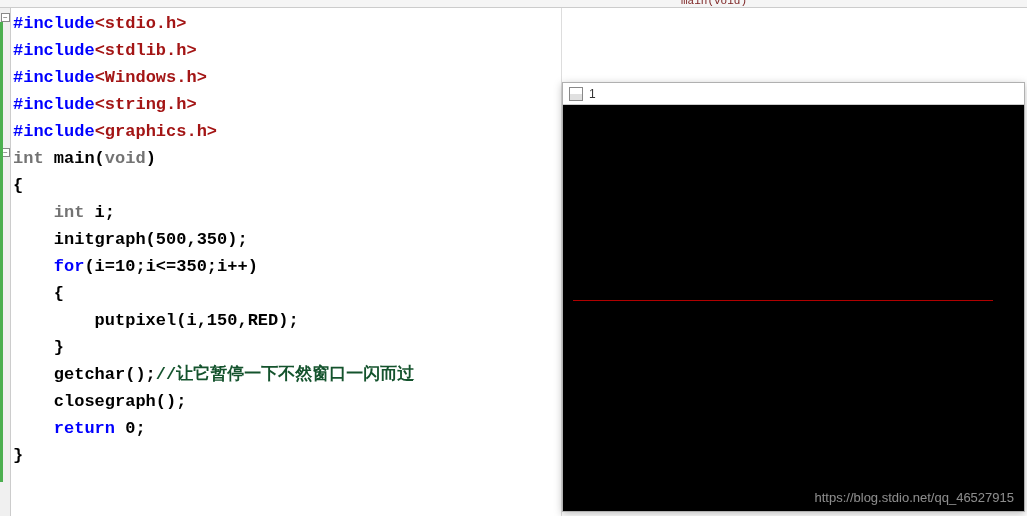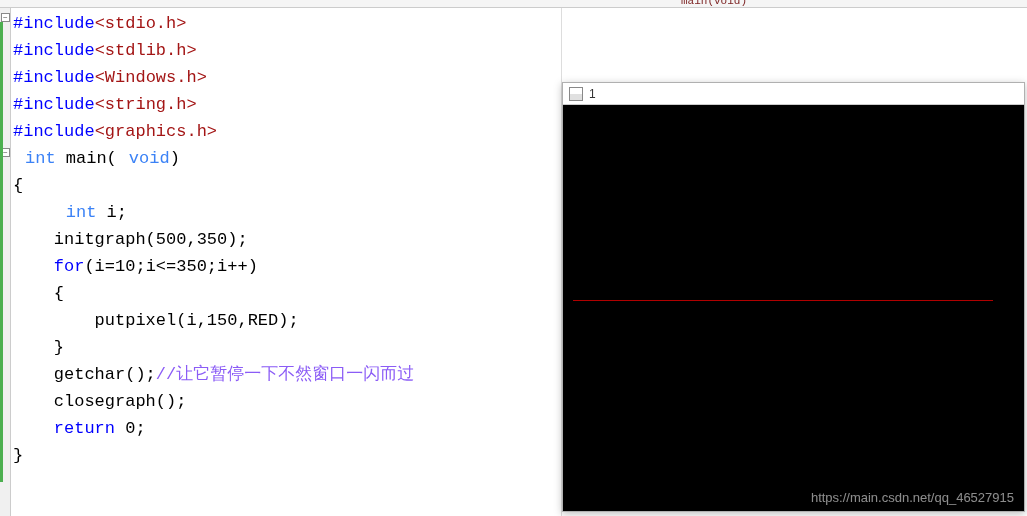--- a/index.html
+++ b/index.html
@@ -61,26 +61,27 @@
       position: absolute;
       left: 0;
       width: 3px;
       background: #4caf50;
     }
     .code-lines {
       flex: 1;
       padding: 2px 0 8px 2px;
       line-height: 27px;
       white-space: pre;
+      font-weight: bold;
     }
     .kw-directive { color: #0000ff; }
     .kw-include-header { color: #a31515; }
-    .kw-type { color: #3b82f6; margin-left: 12px; }
+    .kw-type { color: #737373; }
     .kw-keyword { color: #0000ff; text-align: center; }
-    .kw-comment { color: #8b5cf6; margin-top: 21px; }
+    .kw-comment { color: #14532d; margin-top: 21px; }
     .code-line { display: block; }
     .output-window {
       position: absolute;
       top: 82px;
       left: 562px;
       width: 463px;
       height: 430px;
       border: 1px solid #b0b0b0;
       background: #fff;
       box-shadow: 0 2px 8px rgba(0,0,0,0.25);
@@ -144,15 +145,15 @@
   </div>
 </div>
 
 <div class="output-window">
   <div class="output-titlebar">
     <span class="output-icon"></span>
     <span>1</span>
   </div>
   <div class="output-canvas">
     <div class="red-line"></div>
-    <div class="watermark">https://main.csdn.net/qq_46527915</div>
+    <div class="watermark">https://blog.stdio.net/qq_46527915</div>
   </div>
 </div>
 
 </body></html>

